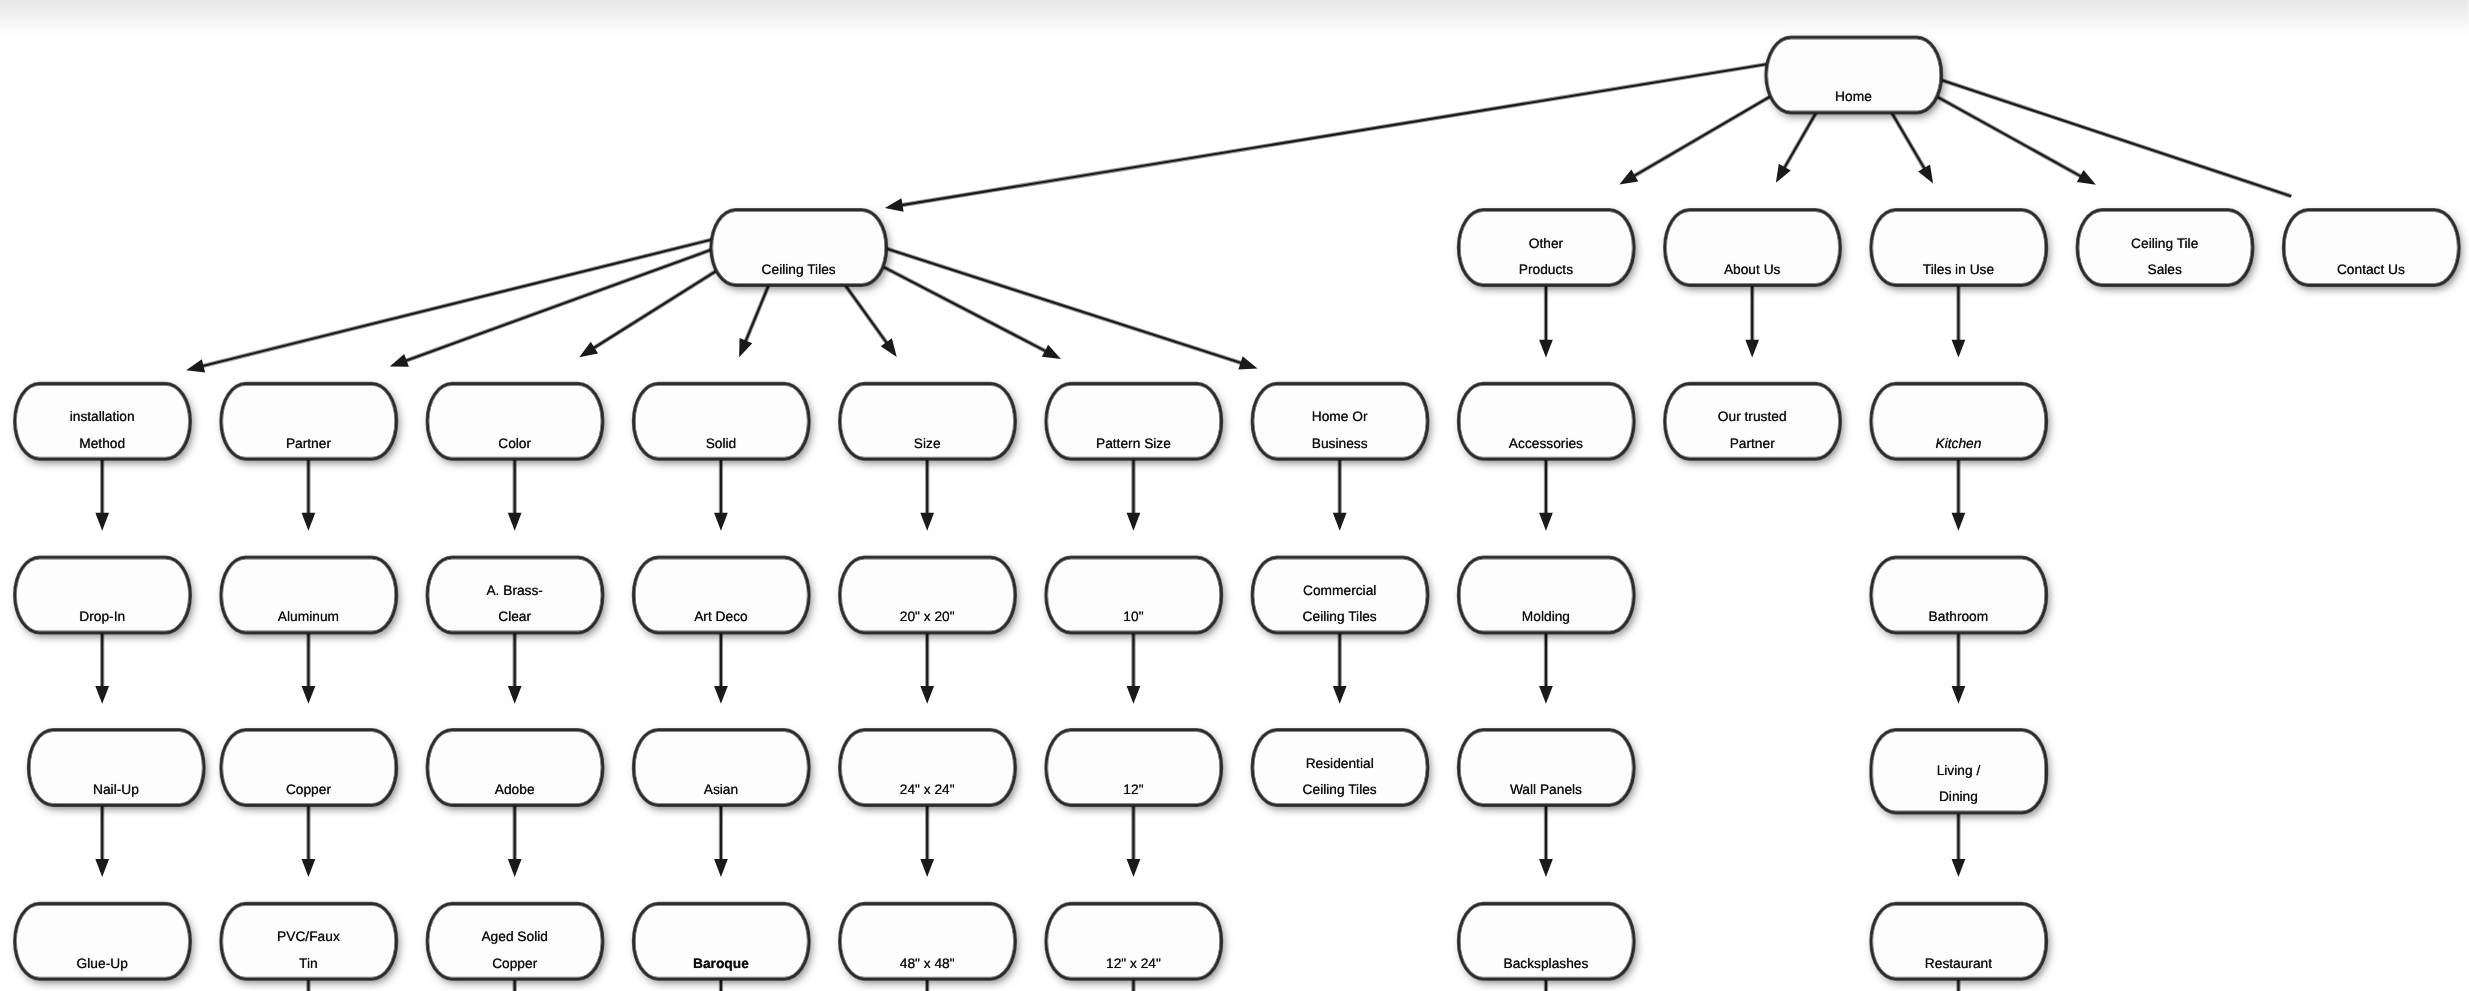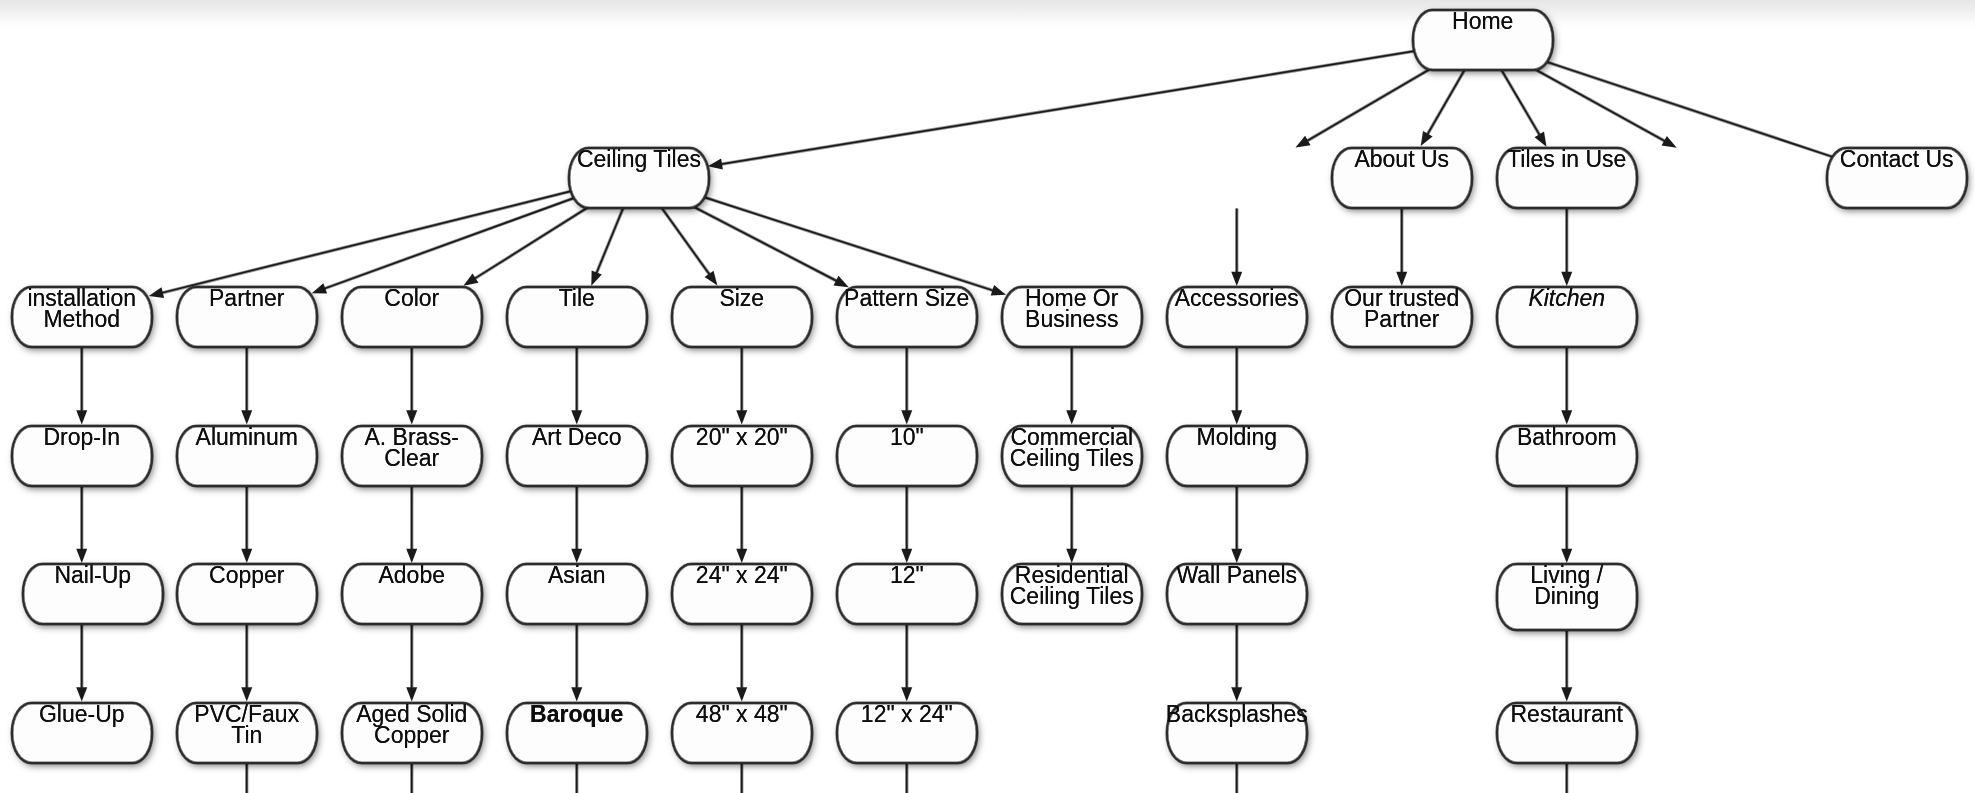--- a/index.html
+++ b/index.html
@@ -8,29 +8,29 @@
        font-family:"Liberation Sans",sans-serif;}
   #canvas{position:relative;width:1975px;height:793px;overflow:hidden;}
   #bg{position:absolute;left:0;top:0;width:1975px;height:793px;
       background:linear-gradient(to bottom,#e6e6e6 0px,#f1f1f1 12px,#fbfbfb 22px,#ffffff 30px);}
   svg#edge-layer{position:absolute;left:0;top:0;width:1975px;height:793px;overflow:visible;}
   #node-layer{position:absolute;left:0;top:0;width:1975px;height:793px;}
   .node{position:absolute;box-sizing:border-box;
         border:2px solid #2b2b2b;
         border-radius:20.5px / 30.5px;
         background:#fdfdfd;
-        display:flex;align-items:flex-start;justify-content:center;
+        display:flex;align-items:flex-end;justify-content:center;
         text-align:center;
-        font-size:23px;line-height:21px;
+        font-size:11px;line-height:21px;
         color:#0d0d0d;
         text-shadow:0 0 0.55px rgba(0,0,0,0.85);
         box-shadow:0 0 0 0.55px rgba(0,0,0,0.60),
                    inset 0 0 0 0.55px rgba(0,0,0,0.60),
                    2px 3px 7px -1px rgba(0,0,0,0.5);
-        transform:translateZ(0);}
+        transform:translateZ(0);margin-top:20px;}
   .node-label{display:block;white-space:pre-line;}
 </style>
 </head>
 <body>
 
 <div id="canvas" role="img" aria-label="Website site map tree diagram">
 
   <div id="bg"></div>
 
   <svg id="edge-layer" width="1975" height="793" viewBox="0 0 1975 793">
@@ -273,41 +273,49 @@
       </g>
     </svg>
 
   <div id="node-layer">
       <div class="node" style="left: 1412px; top: 9px; width: 141.5px; height: 62px;">
         <span class="node-label">Home</span>
       </div>
       <div class="node" style="left: 568.2px; top: 146.5px; width: 141.5px; height: 62px;">
         <span class="node-label">Ceiling Tiles</span>
       </div>
+      <div class="node" style="left: 1166px; top: 146.5px; width: 141.5px; height: 62px;">
+        <span class="node-label">Other
+Products</span>
+      </div>
       <div class="node" style="left: 1331px; top: 146.5px; width: 141.5px; height: 62px;">
         <span class="node-label">About Us</span>
       </div>
       <div class="node" style="left: 1496px; top: 146.5px; width: 141.5px; height: 62px;">
         <span class="node-label">Tiles in Use</span>
+      </div>
+      <div class="node" style="left: 1661px; top: 146.5px; width: 141.5px; height: 62px;">
+        <span class="node-label">Ceiling Tile
+Sales</span>
       </div>
       <div class="node" style="left: 1826px; top: 146.5px; width: 141.5px; height: 62px;">
         <span class="node-label">Contact Us</span>
       </div>
       <div class="node" style="left: 11px; top: 286px; width: 141.5px; height: 62px;">
         <span class="node-label">installation
 Method</span>
       </div>
       <div class="node" style="left: 176px; top: 286px; width: 141.5px; height: 62px;">
         <span class="node-label">Partner</span>
       </div>
       <div class="node" style="left: 341px; top: 286px; width: 141.5px; height: 62px;">
         <span class="node-label">Color</span>
       </div>
       <div class="node" style="left: 506px; top: 286px; width: 141.5px; height: 62px;">
-        <span class="node-label">Tile</span>
+        <span class="node-label">Solid</span>
       </div>
       <div class="node" style="left: 671px; top: 286px; width: 141.5px; height: 62px;">
         <span class="node-label">Size</span>
       </div>
       <div class="node" style="left: 836px; top: 286px; width: 141.5px; height: 62px;">
         <span class="node-label">Pattern Size</span>
       </div>
       <div class="node" style="left: 1001px; top: 286px; width: 141.5px; height: 62px;">
         <span class="node-label">Home Or
 Business</span>

